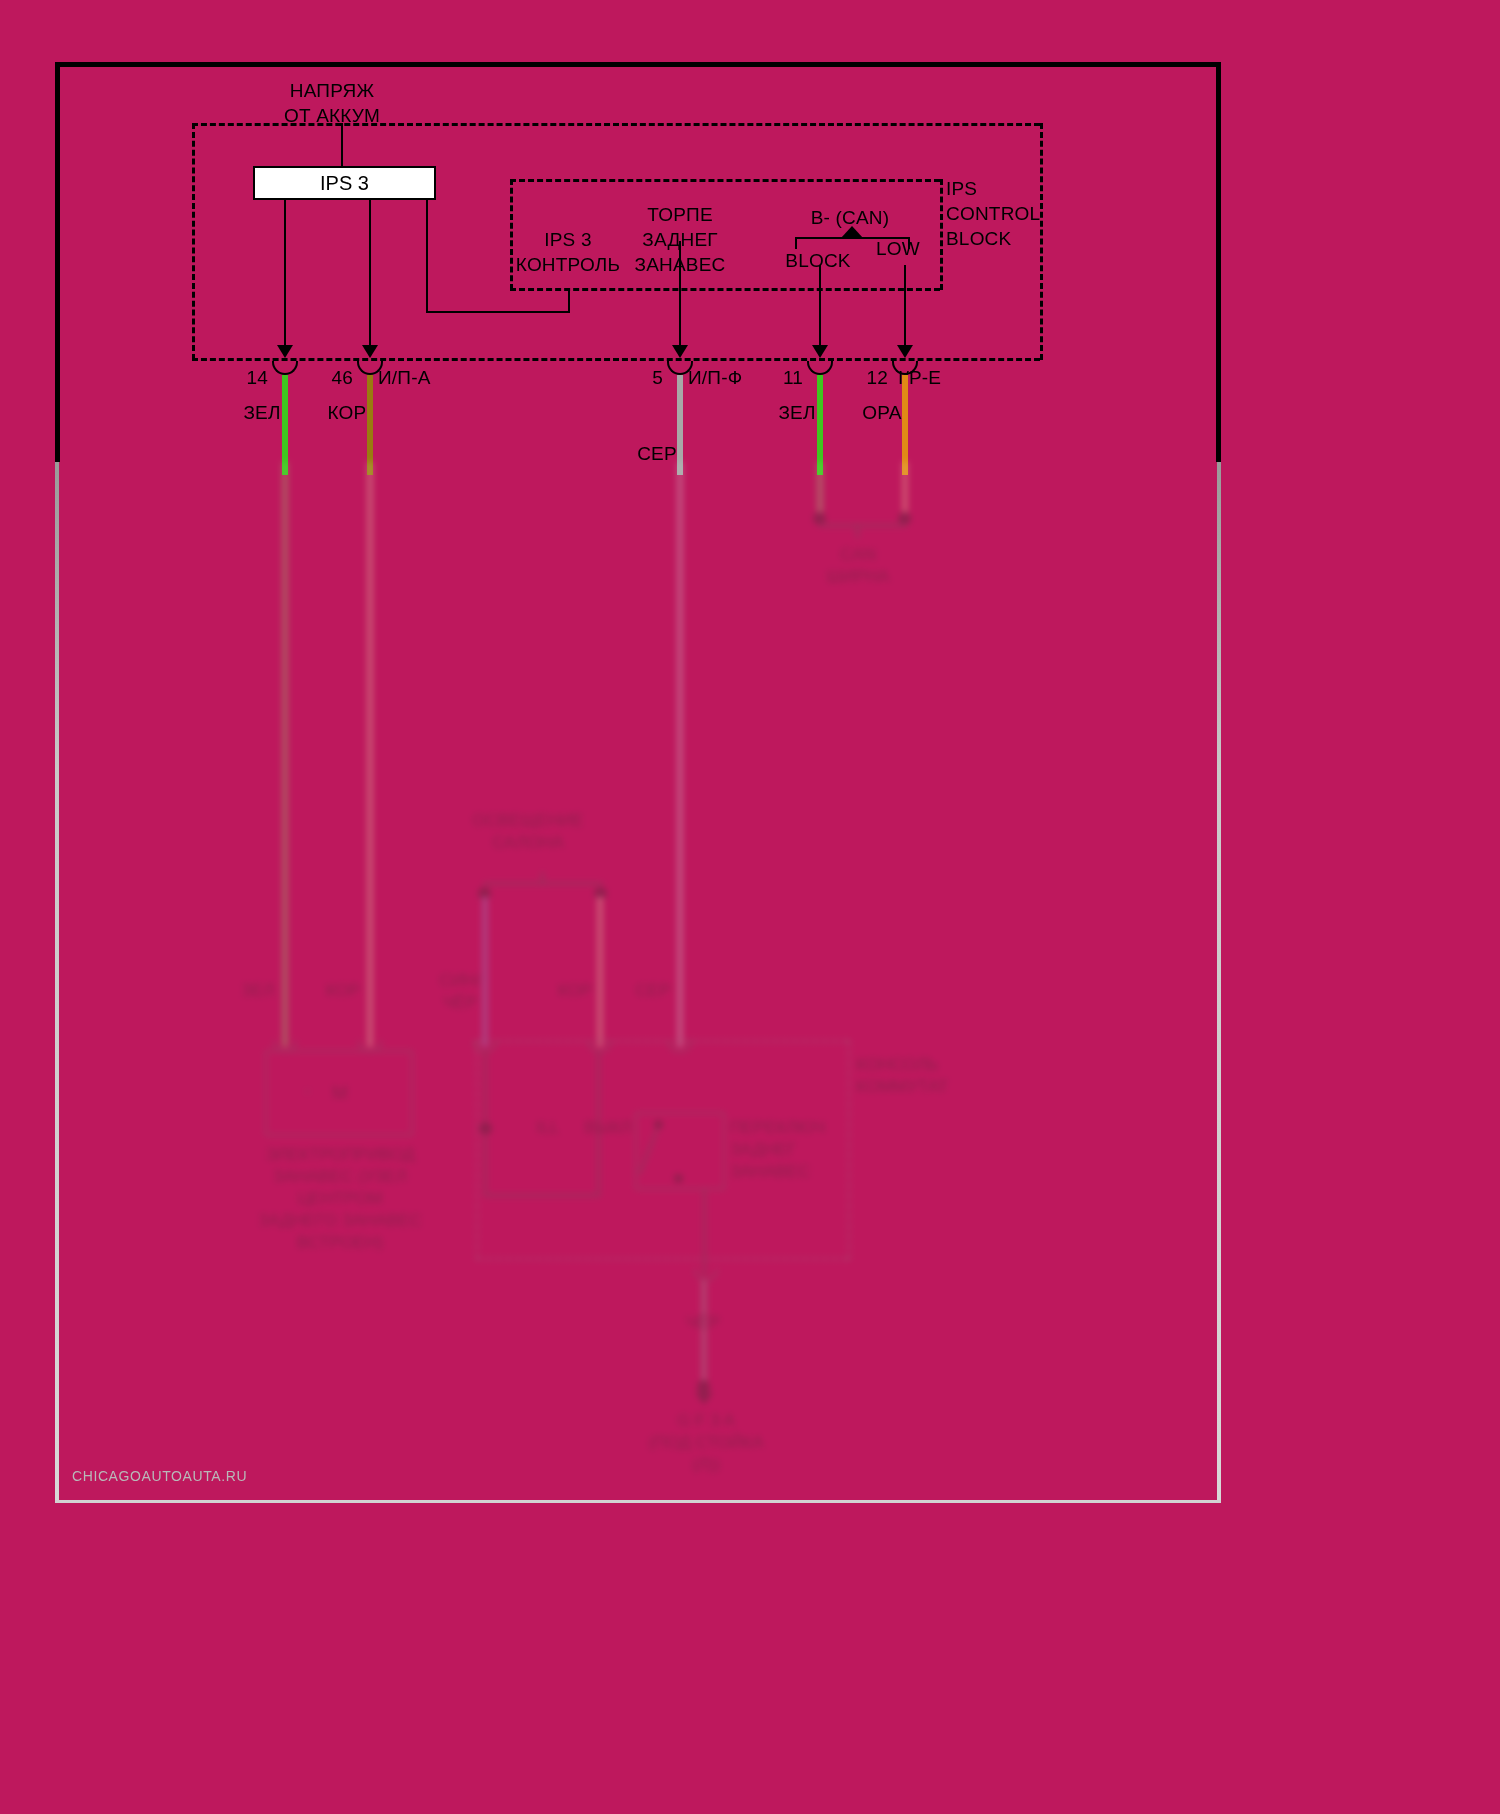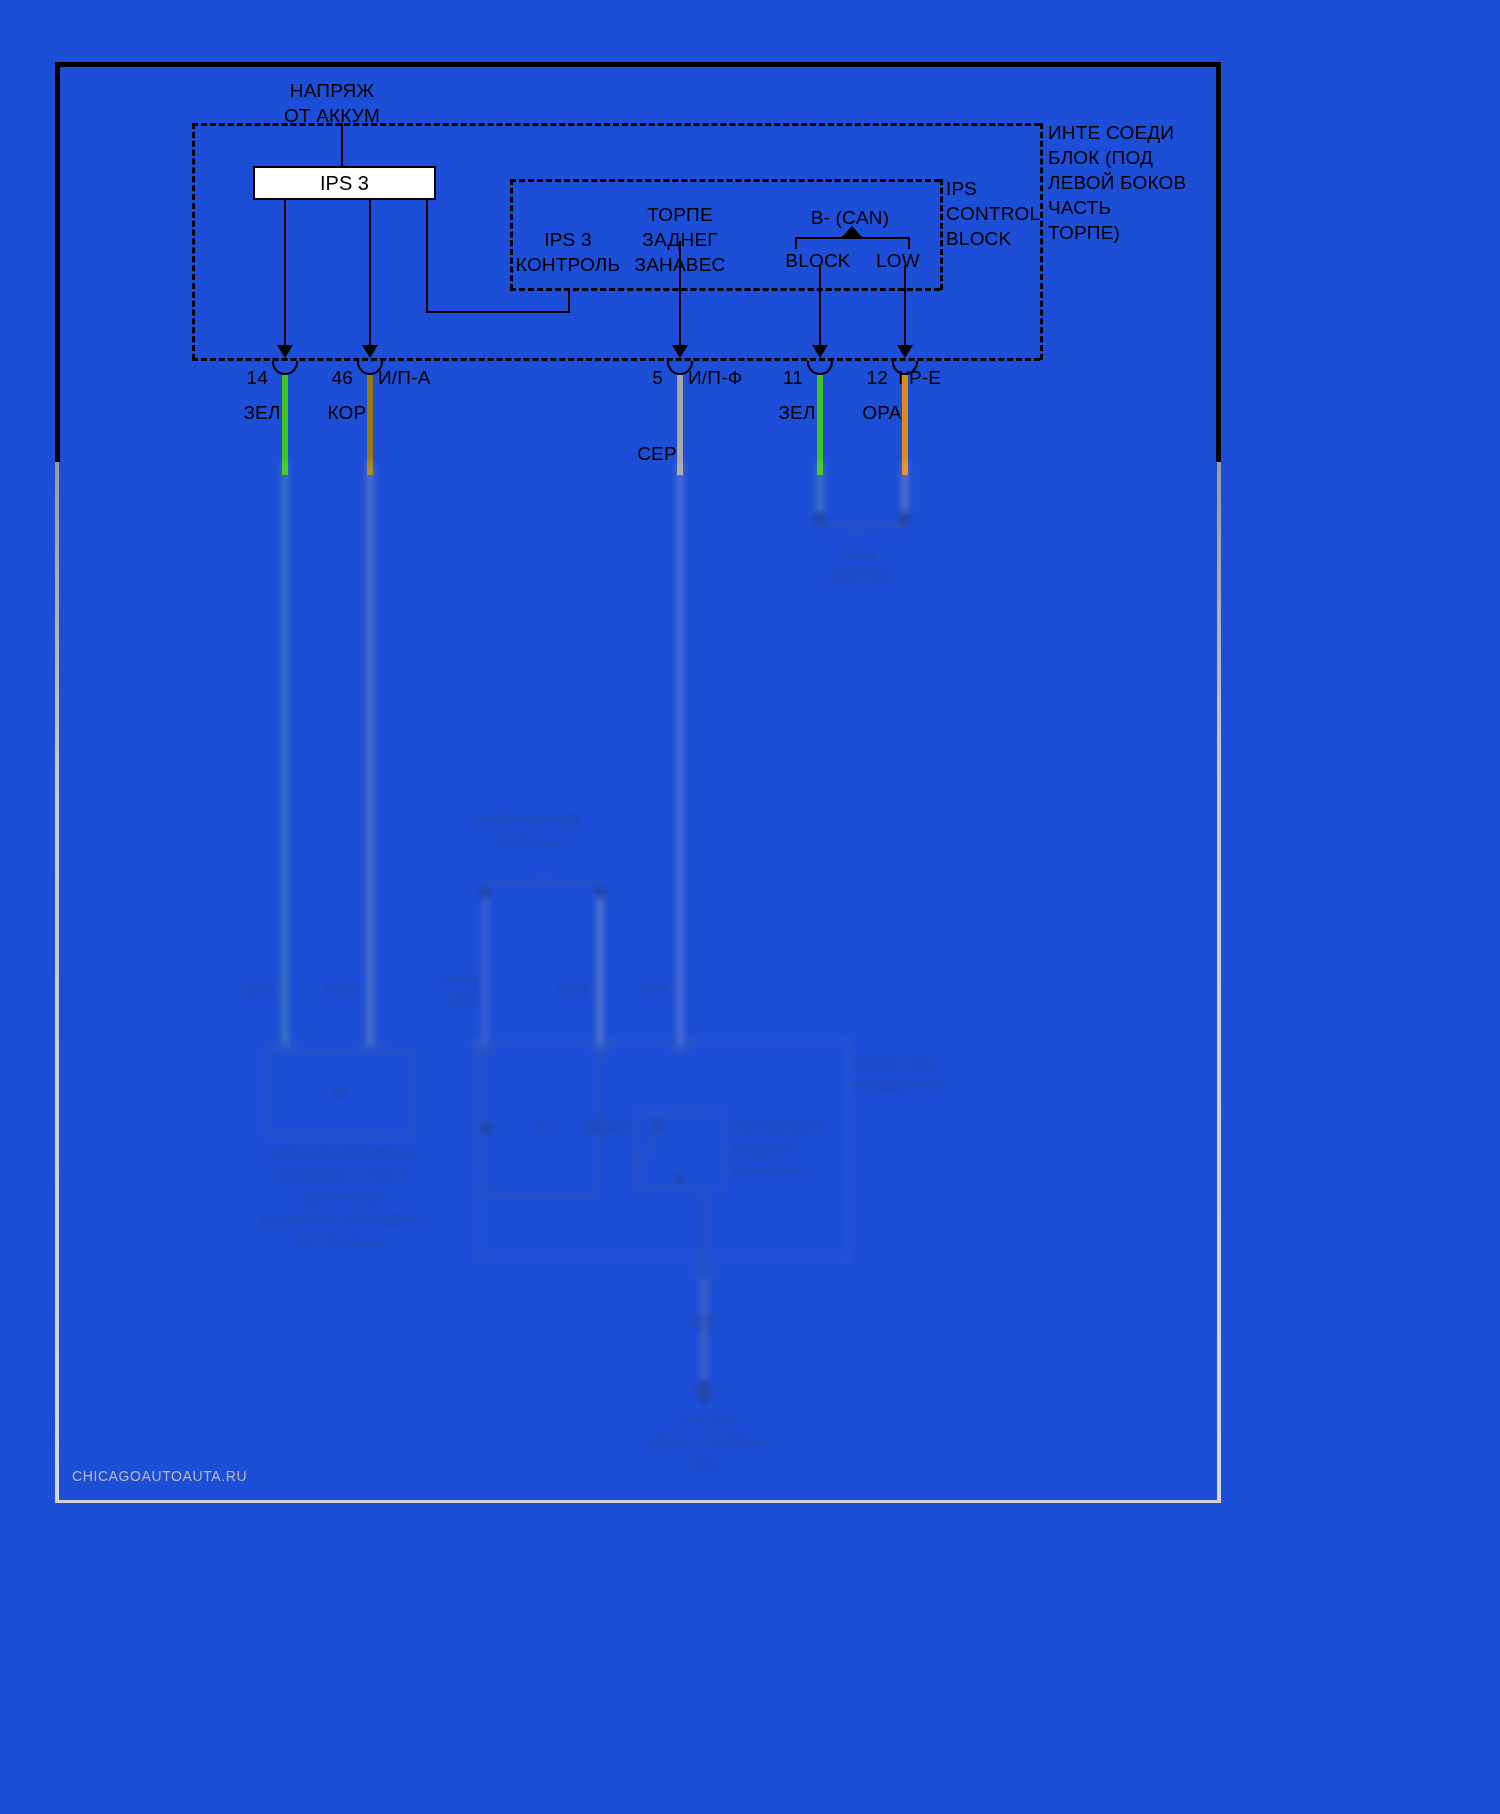--- a/index.html
+++ b/index.html
@@ -5,21 +5,21 @@
   * { box-sizing: border-box; }
   html, body {
     margin: 0; padding: 0;
     background: #ffffff;
     font-family: "Liberation Sans", sans-serif;
   }
   #page {
     position: relative;
     width: 1500px;
     height: 1814px;
-    background: #1d4ed8;
+    background: #be185d;
     overflow: hidden;
   }
 
   
   .frame-top {
     position: absolute;
     left: 55px; top: 62px;
     width: 1166px; height: 5px;
     background: #000;
   }
@@ -204,25 +204,20 @@
   <div class="frame-bottom-faded"></div>
 
   <div class="lbl center" style="left:232px; top:78px; width:200px;">НАПРЯЖ
 ОТ АККУМ</div>
 
   <div class="dash-h" style="left:192px; top:123px; width:848px;"></div>
   <div class="dash-v" style="left:192px; top:123px; height:237px;"></div>
   <div class="dash-v" style="left:1040px; top:123px; height:237px;"></div>
   <div class="dash-h" style="left:192px; top:358px; width:848px;"></div>
 
-  <div class="lbl" style="left:1048px; top:120px; width:200px;">ИНТЕ СОЕДИ
-БЛОК (ПОД
-ЛЕВОЙ БОКОВ
-ЧАСТЬ
-ТОРПЕ)</div>
 
   <div class="wire v" style="left:341px; top:123px; height:44px;"></div>
 
   <div class="ips-box" style="left:253px; top:166px; width:183px; height:34px;">
     <span>IPS 3</span>
   </div>
 
   <div class="wire v" style="left:284px; top:200px; height:147px;"></div>
   <div class="wire v" style="left:369px; top:200px; height:147px;"></div>
   <div class="wire v" style="left:426px; top:200px; height:112px;"></div>
@@ -243,21 +238,21 @@
 
   <div class="lbl center" style="left:615px; top:202px; width:130px;">ТОРПЕ
 ЗАДНЕГ
 ЗАНАВЕС</div>
 
   <div class="lbl center" style="left:760px; top:205px; width:180px;">B- (CAN)</div>
   <div class="brace" style="left:795px; top:237px; width:115px; height:12px;"></div>
   <div class="brace-peak" style="left:841px; top:226px;"></div>
 
   <div class="lbl center" style="left:778px; top:248px; width:80px;">BLOCK</div>
-  <div class="lbl center" style="left:858px; top:248px; width:80px;">LOW</div>
+  <div class="lbl center" style="left:858px; top:236px; width:80px;">LOW</div>
 
   <div class="wire v" style="left:679px; top:241px; height:106px;"></div>
   <div class="wire v" style="left:819px; top:265px; height:82px;"></div>
   <div class="wire v" style="left:904px; top:265px; height:82px;"></div>
 
   <div class="arrow" style="left:277px; top:345px;"></div>
   <div class="arrow" style="left:362px; top:345px;"></div>
   <div class="arrow" style="left:672px; top:345px;"></div>
   <div class="arrow" style="left:812px; top:345px;"></div>
   <div class="arrow" style="left:897px; top:345px;"></div>

